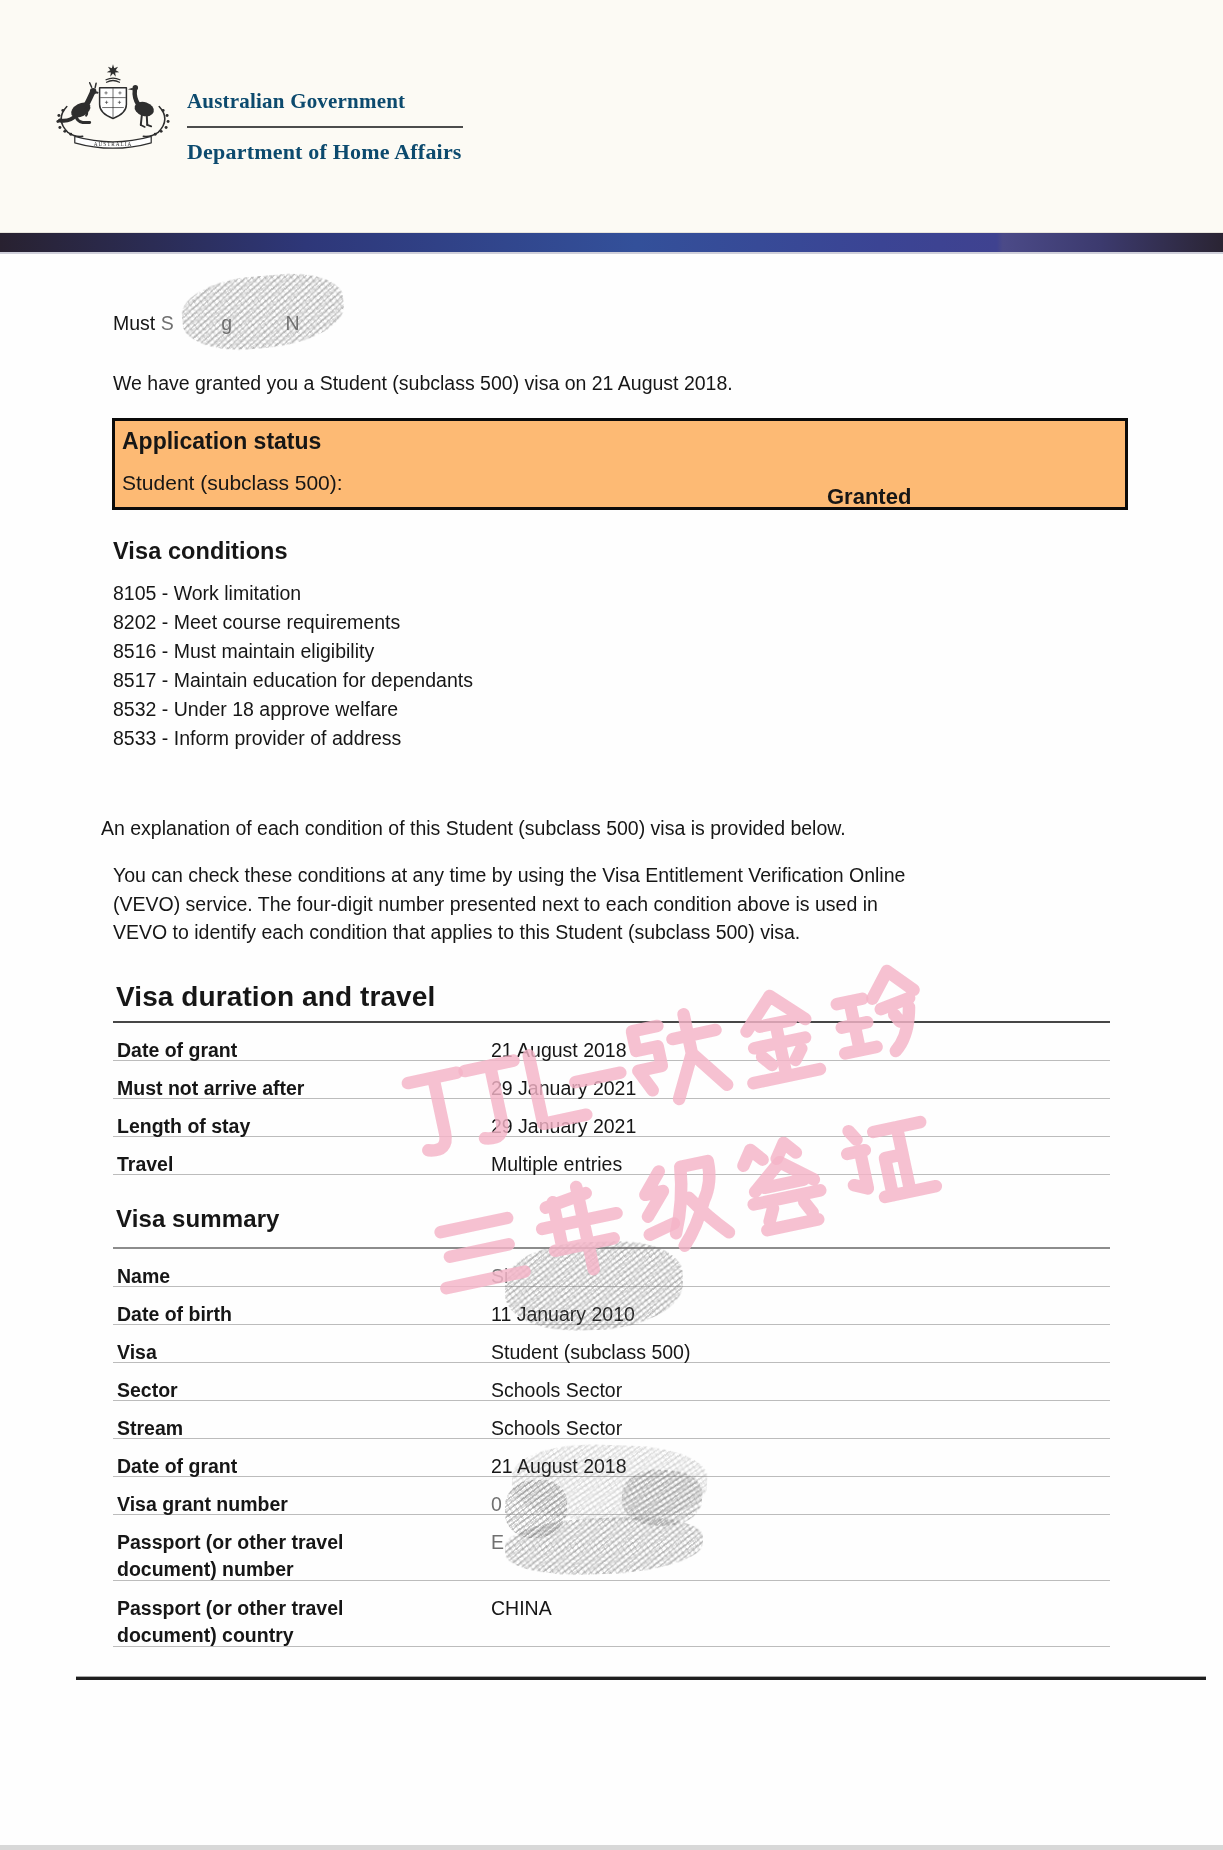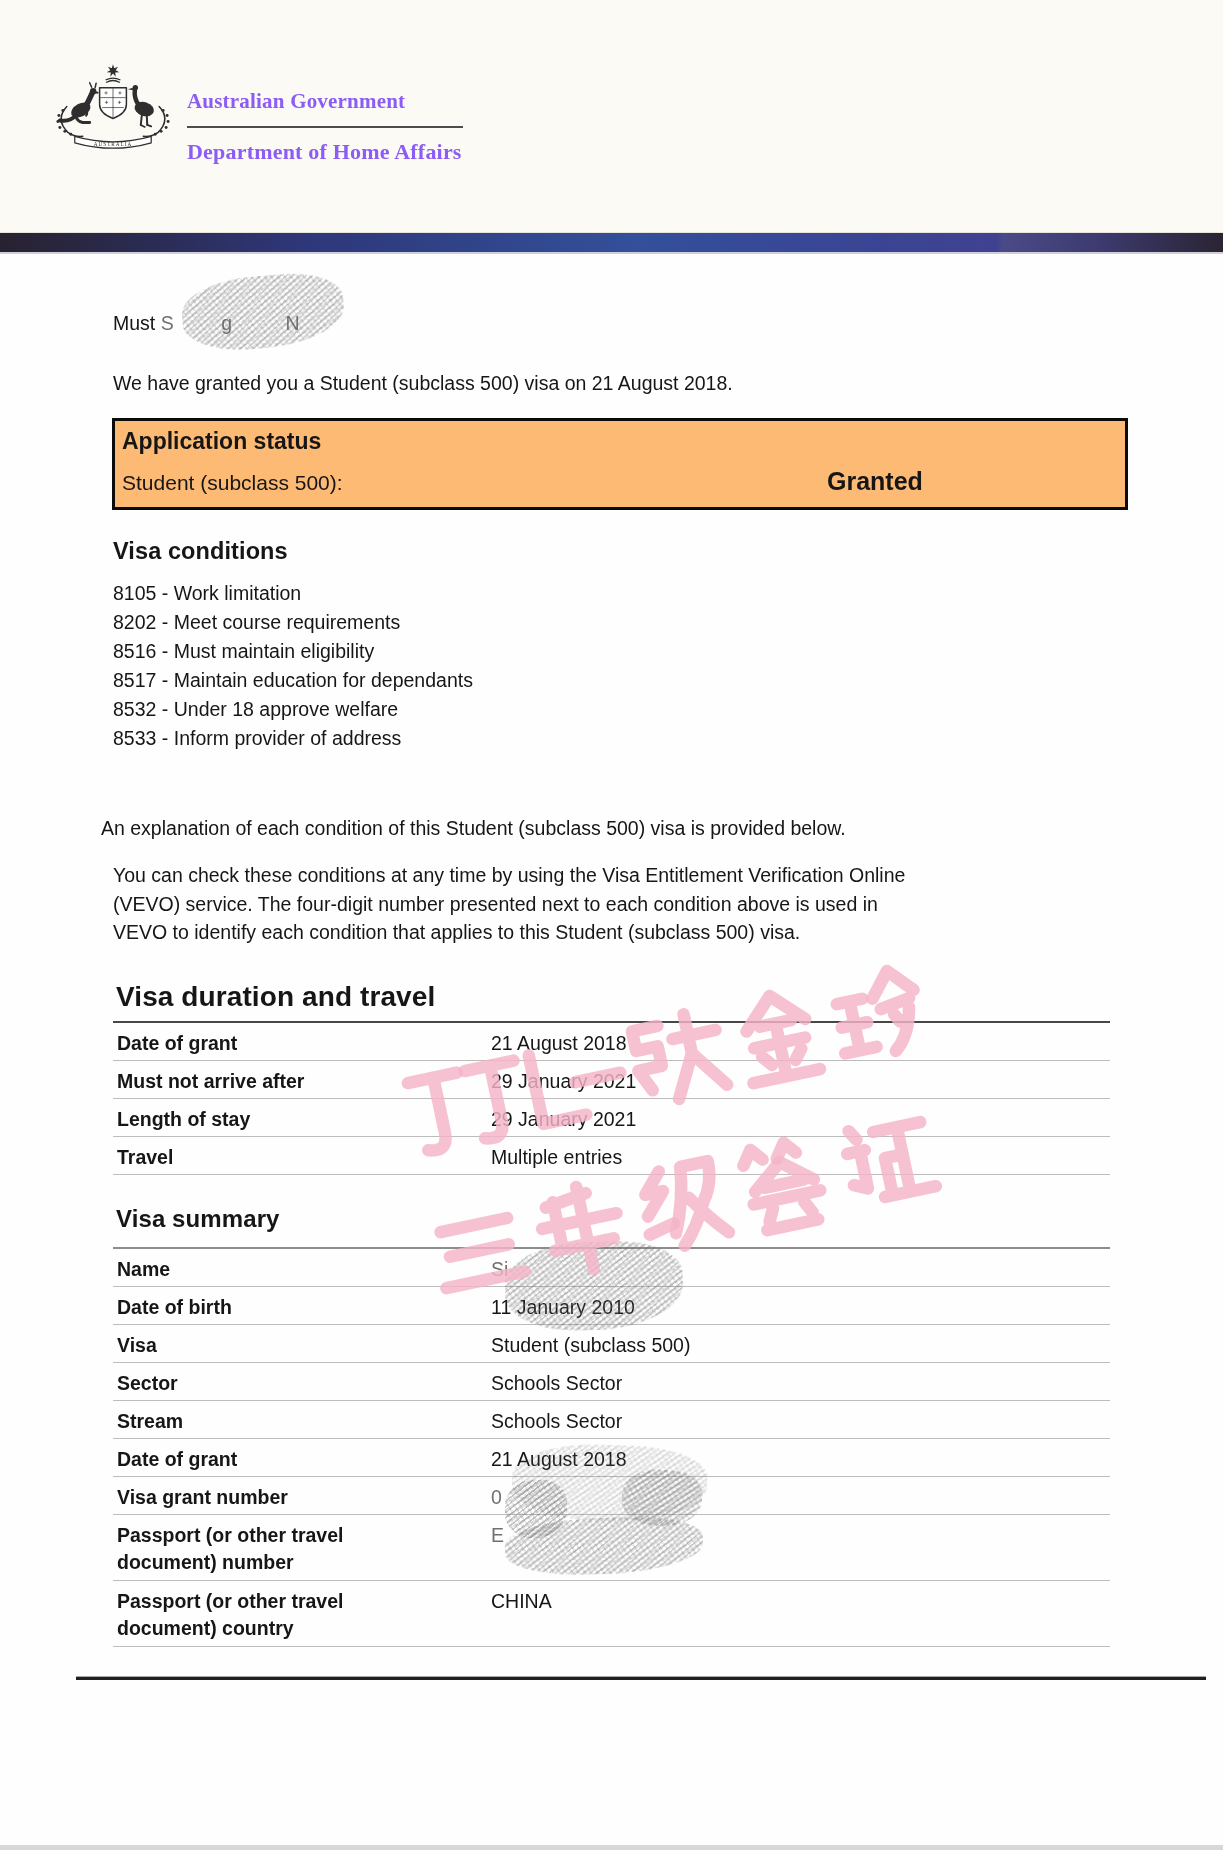--- a/index.html
+++ b/index.html
@@ -5,38 +5,38 @@
   html,body{margin:0;padding:0;background:#ffffff;}
   .page{position:relative;width:1223px;height:1850px;margin:0 auto;background:#fefefe;overflow:hidden;
         font-family:"Liberation Sans","DejaVu Sans",sans-serif;color:#161616;}
   .abs{position:absolute;}
 
   
   .top-band{position:absolute;left:0;top:0;width:1223px;height:233px;background:#fcfaf4;}
   .gov-bar{position:absolute;left:0;top:233px;width:1223px;height:19px;
     background:linear-gradient(90deg,#282130 0%,#2e3779 25%,#33509a 52%,#3b4494 72%,#3f4290 81.5%,#4b4a88 82%,#3c3a6e 90%,#2a2433 100%);
     box-shadow:0 2px 0 #cfcfda, 0 -1px 0 #e7e4dc;}
-  .dept-name{font-family:"Liberation Serif","DejaVu Serif",serif;font-weight:700;color:#8b5cf6;font-size:21px;letter-spacing:.2px;}
+  .dept-name{font-family:"Liberation Serif","DejaVu Serif",serif;font-weight:700;color:#0c4a6e;font-size:21px;letter-spacing:.2px;}
   .dept-rule{position:absolute;left:187px;top:126px;width:276px;height:2px;background:#4c4c4c;}
 
   
   .body-text{font-size:19.5px;line-height:28px;}
   .h-bold{font-weight:700;font-size:23.5px;letter-spacing:.1px;}
 
   .status-box{position:absolute;left:112px;top:418px;width:1010px;height:86px;border:3px solid #0b0b0b;background:#fdba74;}
   .status-title{position:absolute;left:7px;top:7px;font-weight:700;font-size:23px;}
   .status-label{position:absolute;left:7px;top:50px;font-size:21px;}
-  .status-value{position:absolute;left:712px;top:46px;font-size:25px;font-weight:700;text-align:right;}
+  .status-value{position:absolute;left:712px;top:63px;font-size:22px;font-weight:700;text-align:right;}
 
   .cond-list{position:absolute;left:113px;top:579px;font-size:19.5px;line-height:29px;}
 
   
   .dtable{position:absolute;left:113px;width:997px;border-top:2px solid #474747;}
   .dtable.gray-top{border-top:2px solid #8c8c8c;}
-  .drow{position:relative;display:flex;border-bottom:1px solid #bcbcbc;box-sizing:border-box;padding-top:7px;height:38px;}
+  .drow{position:relative;display:flex;border-bottom:1px solid #bcbcbc;box-sizing:border-box;padding-top:14px;height:38px;}
   .drow.tall{height:66px;}
   .dlabel{width:378px;font-weight:700;font-size:19.5px;line-height:26.5px;padding-left:4px;box-sizing:border-box;}
   .dvalue{font-size:19.5px;line-height:26.5px;}
 
   
   .scribble{position:absolute;pointer-events:none;border-radius:45% 38% 50% 42%;
     background:
       repeating-linear-gradient(-38deg, rgba(95,95,95,.30) 0 1.6px, rgba(255,255,255,0) 1.6px 4.4px),
       repeating-linear-gradient(-30deg, rgba(140,140,140,.22) 0 2px, rgba(255,255,255,0) 2px 6px),
       repeating-linear-gradient(55deg, rgba(120,120,120,.16) 0 2px, rgba(255,255,255,0) 2px 5px);

